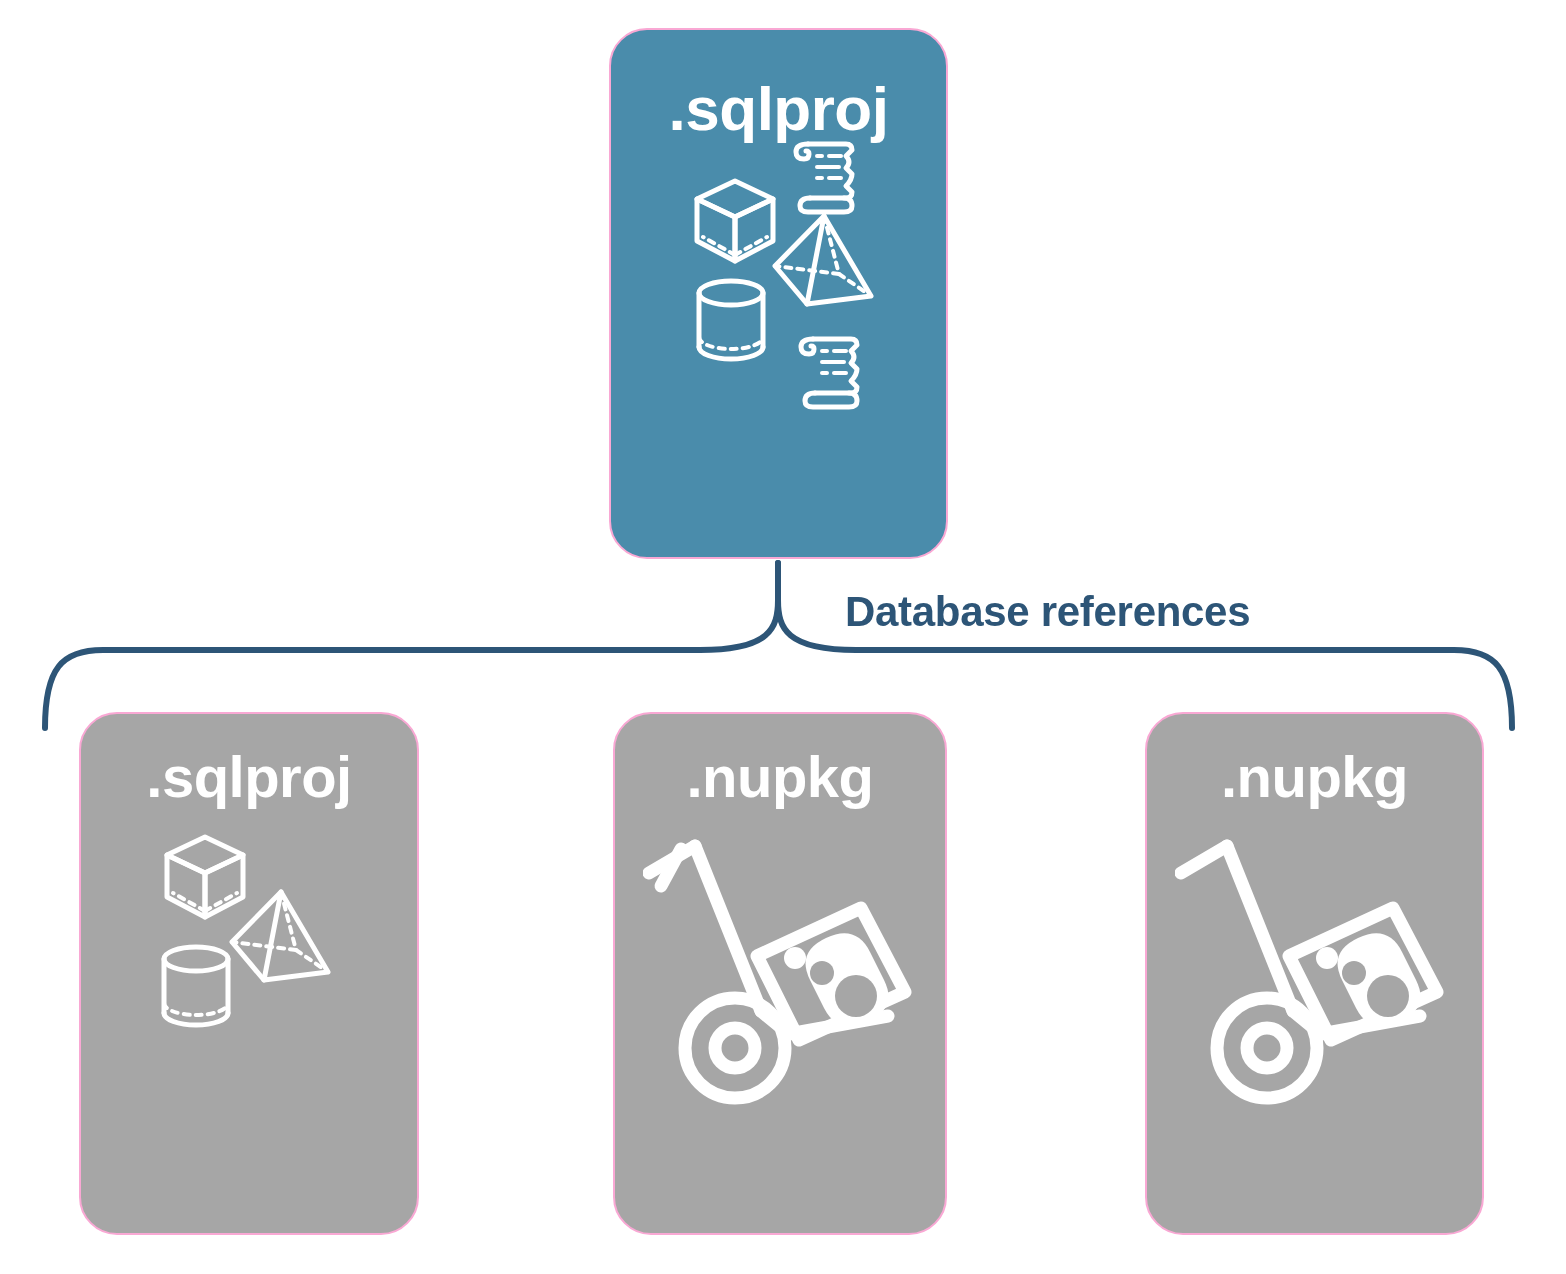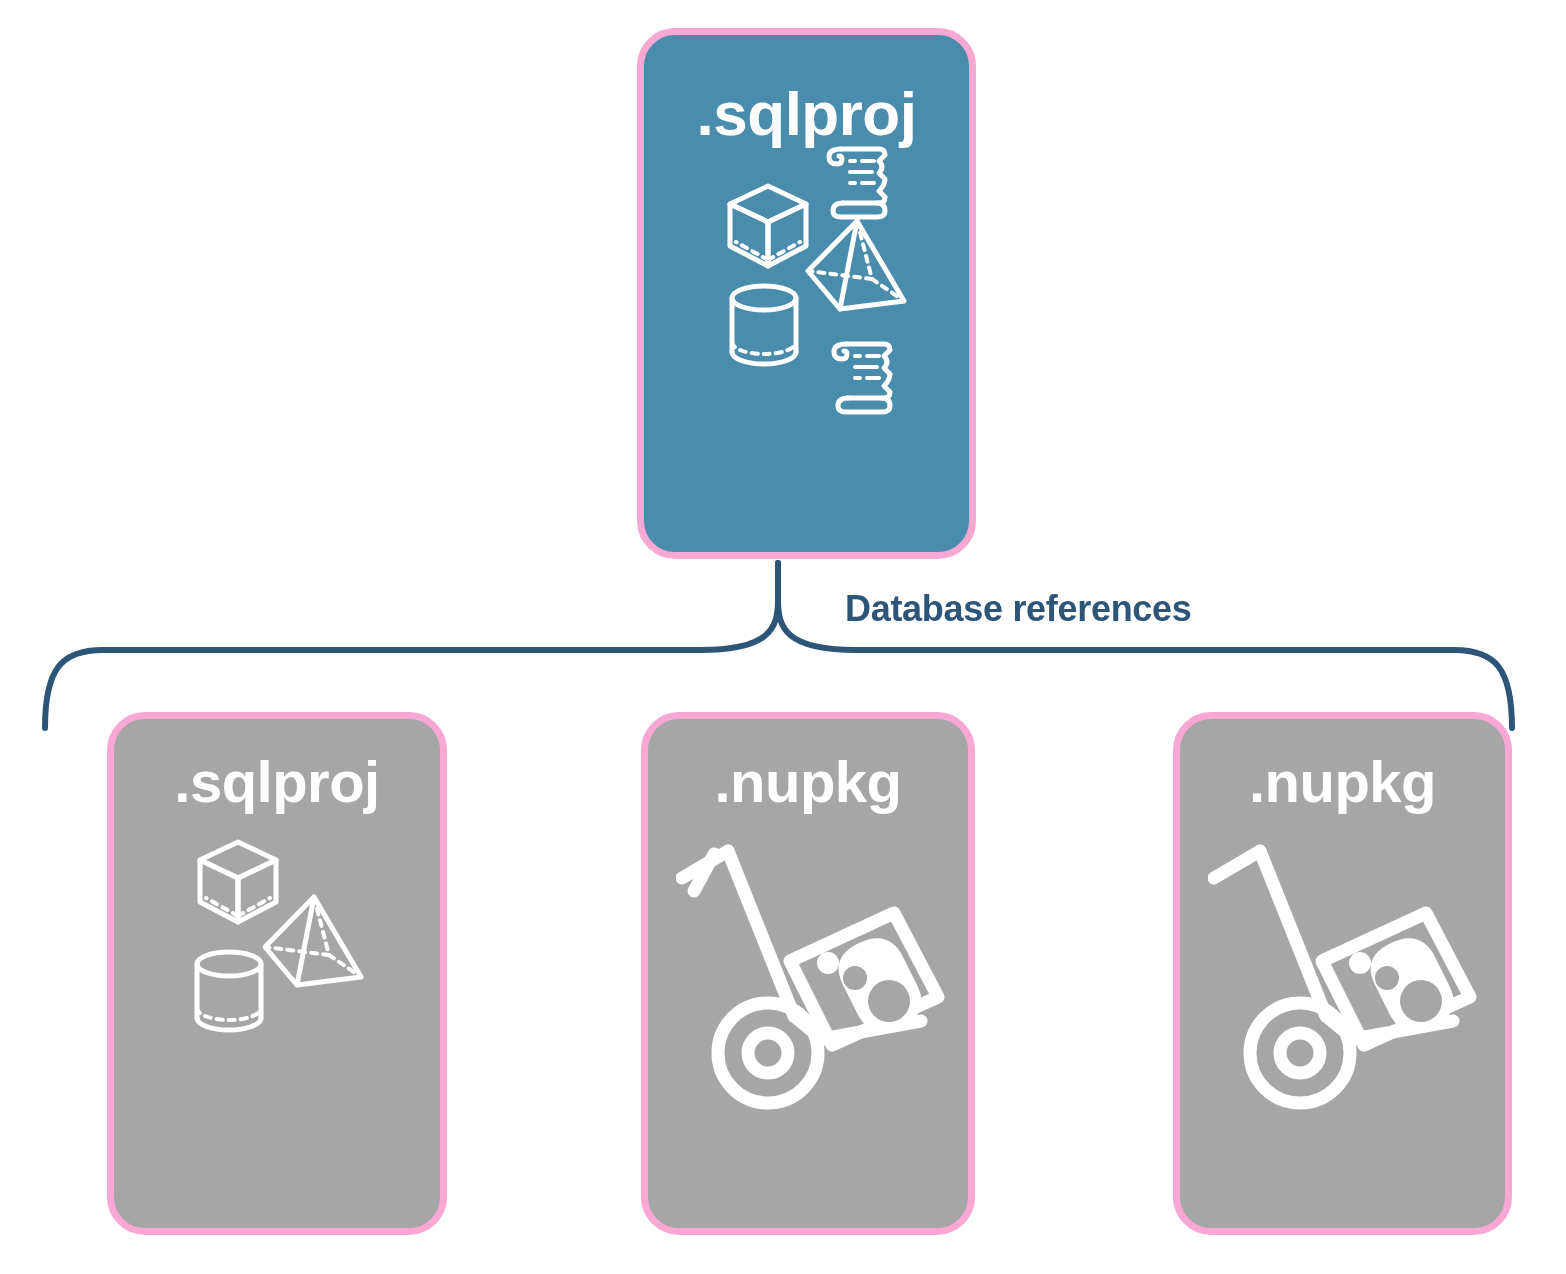--- a/index.html
+++ b/index.html
@@ -15,27 +15,26 @@
     font-family: "Liberation Sans", sans-serif;
   }
   #stage {
     position: absolute;
     left: 0; top: 0;
     width: 1566px;
     height: 1274px;
   }
   .node {
     position: absolute;
-    border: 7px solid #f9a8d4;
+    border: 2px solid #f9a8d4;
     border-radius: 38px;
     box-sizing: border-box;
     display: flex;
     flex-direction: column;
     align-items: center;
-    margin-left: 28px;
   }
   .node-primary {
     background: #4a8cab;
   }
   .node-secondary {
     background: #a6a6a6;
   }
   .node-title {
     color: #ffffff;
     font-weight: bold;
@@ -101,21 +100,21 @@
     position: absolute;
     left: 0; top: 0;
     width: 1566px;
     height: 1274px;
     pointer-events: none;
   }
   #brace-label {
     position: absolute;
     left: 845px;
     top: 588px;
-    font-size: 36px;
+    font-size: 42px;
     font-weight: bold;
     color: #2d5577;
     white-space: nowrap;
     letter-spacing: -0.3px;
     user-select: none;
   }
 </style>
 </head>
 <body>
 

